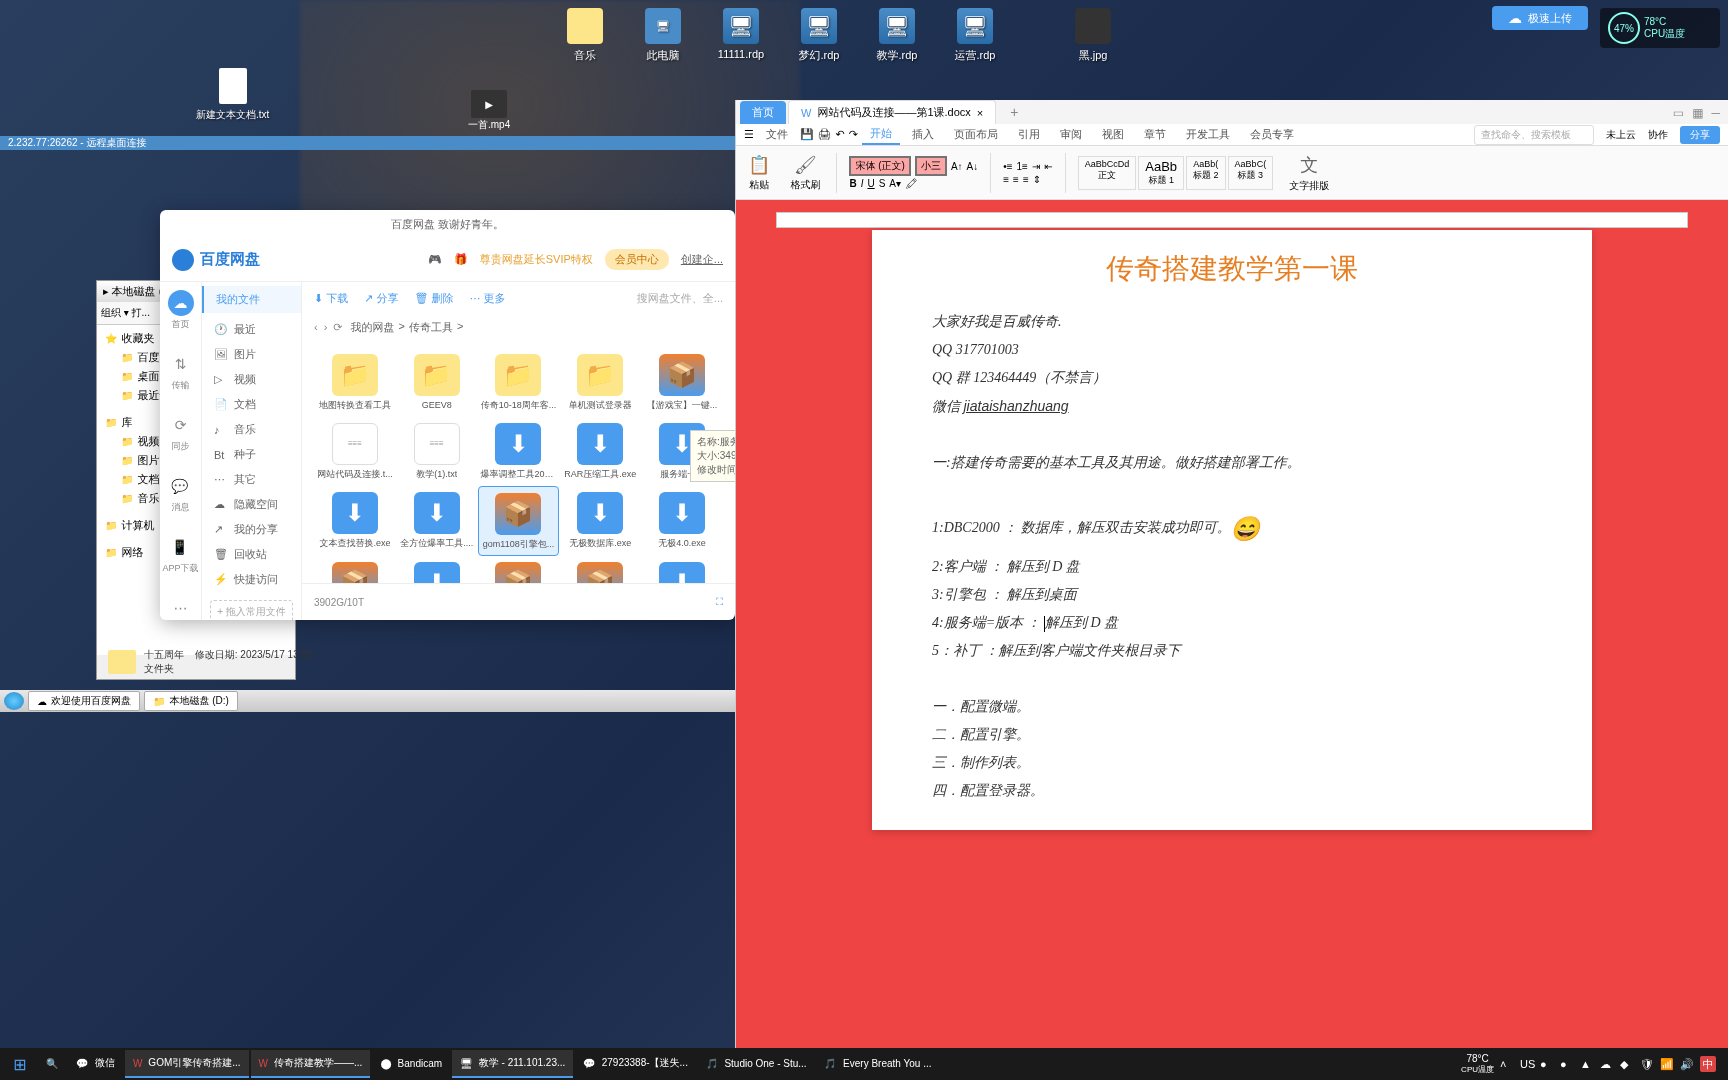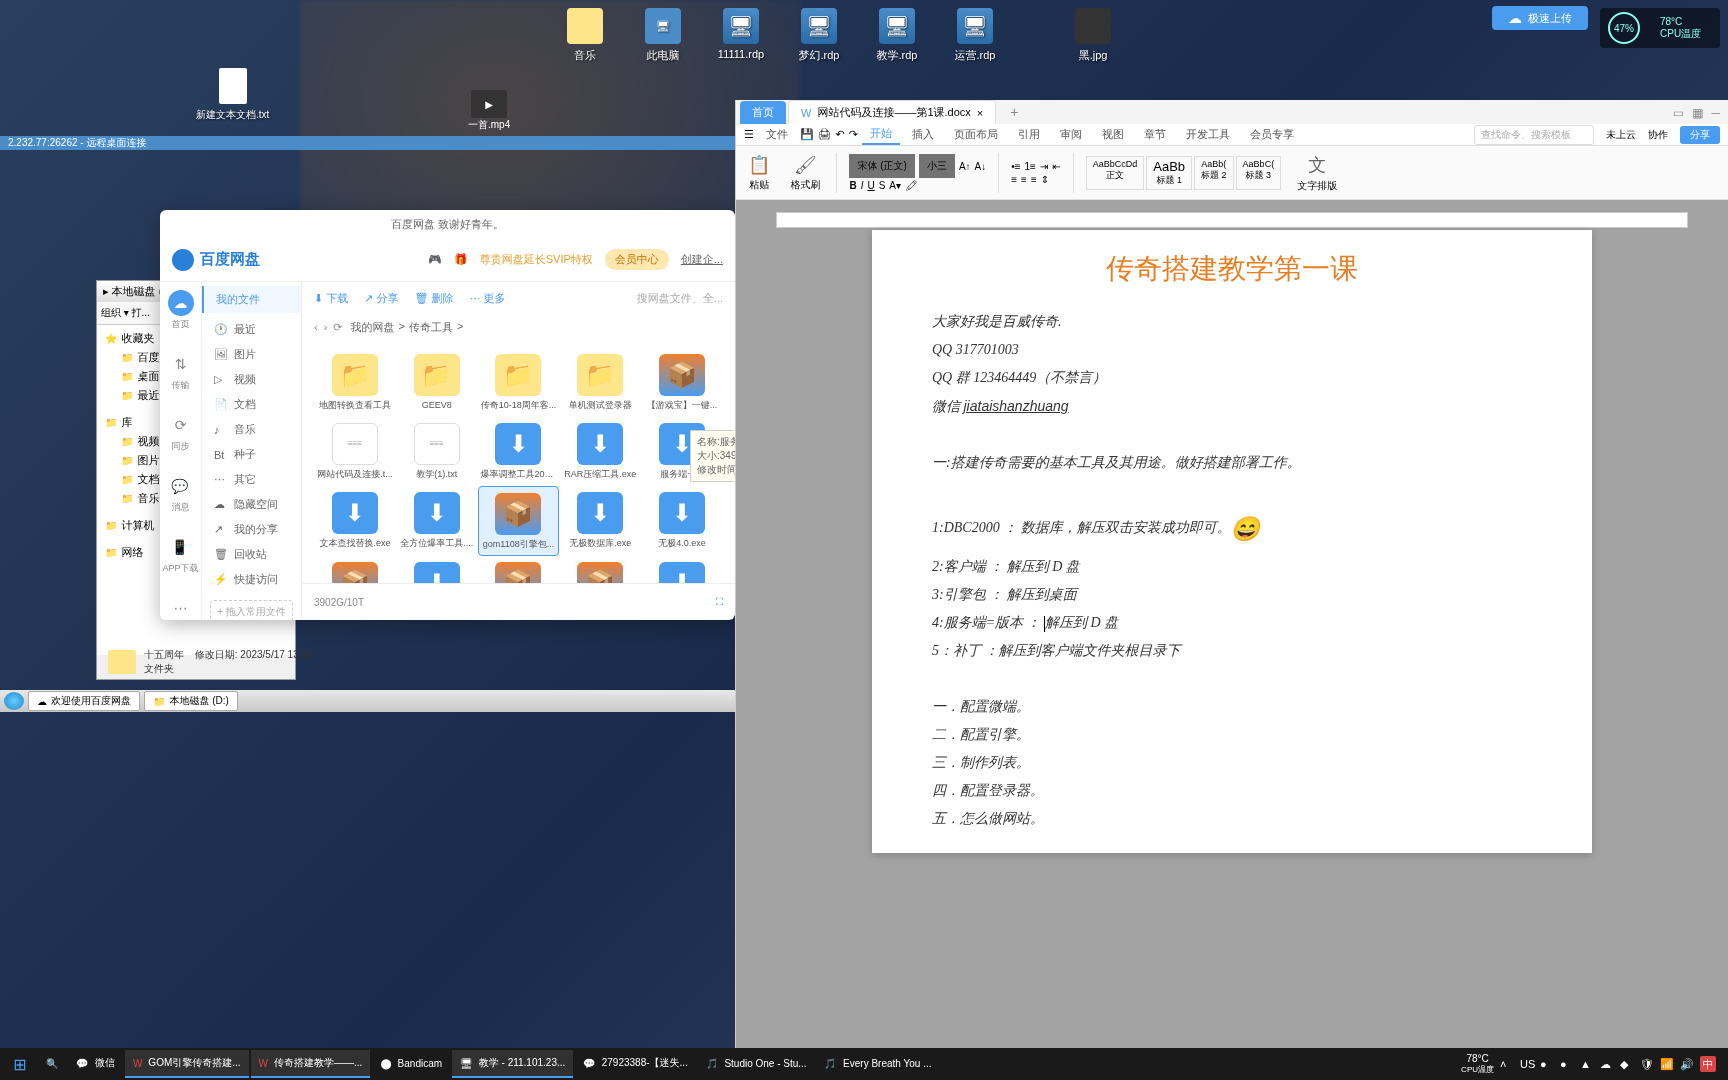--- a/index.html
+++ b/index.html
@@ -12,21 +12,21 @@
     
     .desktop-icons-top { position: absolute; top: 8px; left: 560px; display: flex; gap: 28px; }
     .desktop-icon { display: flex; flex-direction: column; align-items: center; width: 50px; color: #fff; font-size: 11px; text-shadow: 1px 1px 2px rgba(0,0,0,0.8); }
     .desktop-icon-img { width: 36px; height: 36px; background: #4a8cc8; border-radius: 4px; margin-bottom: 4px; display: flex; align-items: center; justify-content: center; }
     .folder-icon { background: #fde68a; }
     .rdp-icon { background: linear-gradient(#4a8cc8, #2a6ca8); border-radius: 4px; }
     .rdp-icon::before { content: "🖥"; font-size: 20px; }
     .jpg-icon { background: #333; }
     
     
-    .cpu-monitor { position: absolute; top: 8px; right: 8px; width: 120px; height: 40px; background: rgba(0,0,0,0.5); border-radius: 4px; display: flex; align-items: center; padding: 4px 8px; gap: 20px; color: #8fe; font-size: 10px; }
+    .cpu-monitor { position: absolute; top: 8px; right: 8px; width: 120px; height: 40px; background: rgba(0,0,0,0.5); border-radius: 4px; display: flex; align-items: center; padding: 4px 8px; gap: 4px; color: #8fe; font-size: 10px; }
     .cpu-circle { width: 32px; height: 32px; border: 2px solid #8fe; border-radius: 50%; display: flex; align-items: center; justify-content: center; font-size: 10px; }
     
     
     .upload-btn { position: absolute; top: 6px; right: 140px; background: #4a9cef; color: #fff; padding: 4px 16px; border-radius: 4px; font-size: 11px; display: flex; align-items: center; gap: 6px; }
     .upload-btn::before { content: "☁"; font-size: 14px; }
     
     
     .remote-bar { position: absolute; top: 136px; left: 0; right: 735px; height: 14px; background: #4a8cc8; color: #fff; font-size: 10px; padding: 0 8px; display: flex; align-items: center; }
     
     
@@ -100,25 +100,25 @@
     .ribbon-tab { padding: 2px 8px; color: #555; }
     .wps-ribbon-right { margin-left: auto; display: flex; gap: 12px; align-items: center; font-size: 10px; }
     .search-box { border: 1px solid #ddd; padding: 2px 6px; border-radius: 3px; color: #aaa; width: 120px; }
     .share-btn { background: #4a9cef; color: #fff; padding: 2px 10px; border-radius: 3px; }
     
     .wps-ribbon { height: 54px; background: #fafafa; border-bottom: 1px solid #ddd; display: flex; align-items: center; padding: 0 8px; gap: 12px; font-size: 10px; overflow: hidden; }
     .ribbon-group { display: flex; flex-direction: column; align-items: center; gap: 2px; padding: 0 4px; }
     .ribbon-icon { font-size: 18px; color: #666; }
     .ribbon-sep { width: 1px; height: 40px; background: #ddd; }
     .font-controls { display: flex; gap: 4px; align-items: center; }
-    .font-select { border: 4px solid #737373; padding: 1px 4px; font-size: 10px; background: #737373; }
+    .font-select { border: 2px solid #737373; padding: 1px 4px; font-size: 10px; background: #fca5a5; }
     .style-gallery { display: flex; gap: 2px; }
     .style-item { border: 1px solid #ddd; padding: 2px 6px; font-size: 9px; text-align: center; }
     
-    .wps-doc-area { flex: 1; background: #a3a3a3; padding: 12px 40px; overflow: hidden; display: flex; flex-direction: column; align-items: center; }
+    .wps-doc-area { flex: 1; background: #ef4444; padding: 12px 40px; overflow: hidden; display: flex; flex-direction: column; align-items: center; }
     .ruler-h { height: 16px; width: 100%; background: #fff; border: 1px solid #ccc; margin-bottom: 2px; }
     .wps-page { width: 720px; background: #fff; box-shadow: 0 2px 8px rgba(0,0,0,0.2); padding: 20px 60px; min-height: 600px; }
     .doc-title { color: #e67e22; font-size: 28px; text-align: center; margin-bottom: 20px; font-family: "SimSun", serif; }
     .doc-line { font-size: 14px; color: #333; line-height: 2; font-family: "SimSun", serif; font-style: italic; }
     .doc-line a { color: #333; text-decoration: underline; }
     .doc-line .emoji { font-size: 24px; vertical-align: middle; }
     .doc-cursor { display: inline-block; width: 1px; height: 16px; background: #000; vertical-align: middle; animation: blink 1s infinite; }
     @keyframes blink { 50% { opacity: 0; } }
     
     .wps-statusbar { height: 20px; background: #f4f4f4; border-top: 1px solid #ddd; display: flex; align-items: center; padding: 0 8px; font-size: 10px; color: #666; gap: 12px; }
@@ -538,21 +538,20 @@
         <div class="doc-line">1:DBC2000      ： 数据库，解压双击安装成功即可。<span class="emoji">😄</span></div>
         <div class="doc-line">2:客户端           ： 解压到 D 盘</div>
         <div class="doc-line">3:引擎包           ： 解压到桌面</div>
         <div class="doc-line">4:服务端=版本 ： <span class="doc-cursor"></span>解压到 D 盘</div>
         <div class="doc-line">5：补丁           ：解压到客户端文件夹根目录下</div>
         <div class="doc-line">&nbsp;</div>
         <div class="doc-line">一．配置微端。</div>
         <div class="doc-line">二．配置引擎。</div>
         <div class="doc-line">三．制作列表。</div>
         <div class="doc-line">四．配置登录器。</div>
-        <div class="doc-line">五．怎么做网站。</div>
       </div>
   </div>
   <div class="wps-statusbar">
     <span>页码: 1/1</span>
     <span>字数: 164</span>
     <span>☐ <span>拼写检查</span></span>
     <span>☐ <span>文档检查</span></span>
     <div class="wps-statusbar-right">
       <span>▦ ▤ ▥ ⊞ ⊡</span>
       <span>100%</span>

